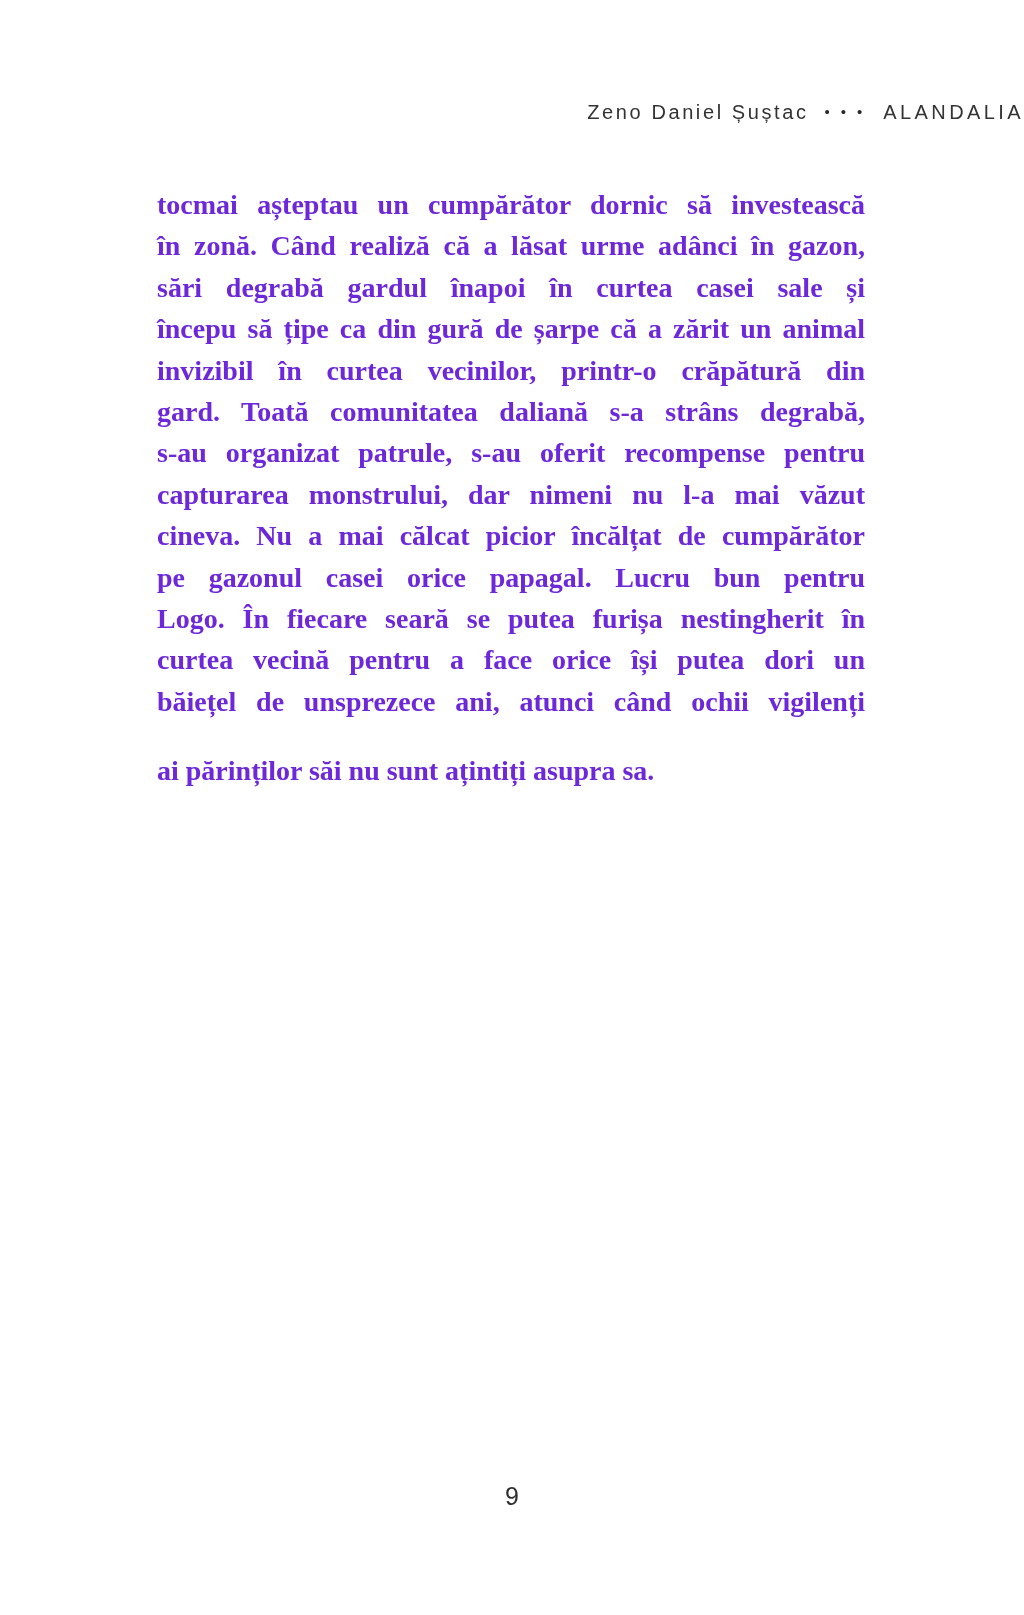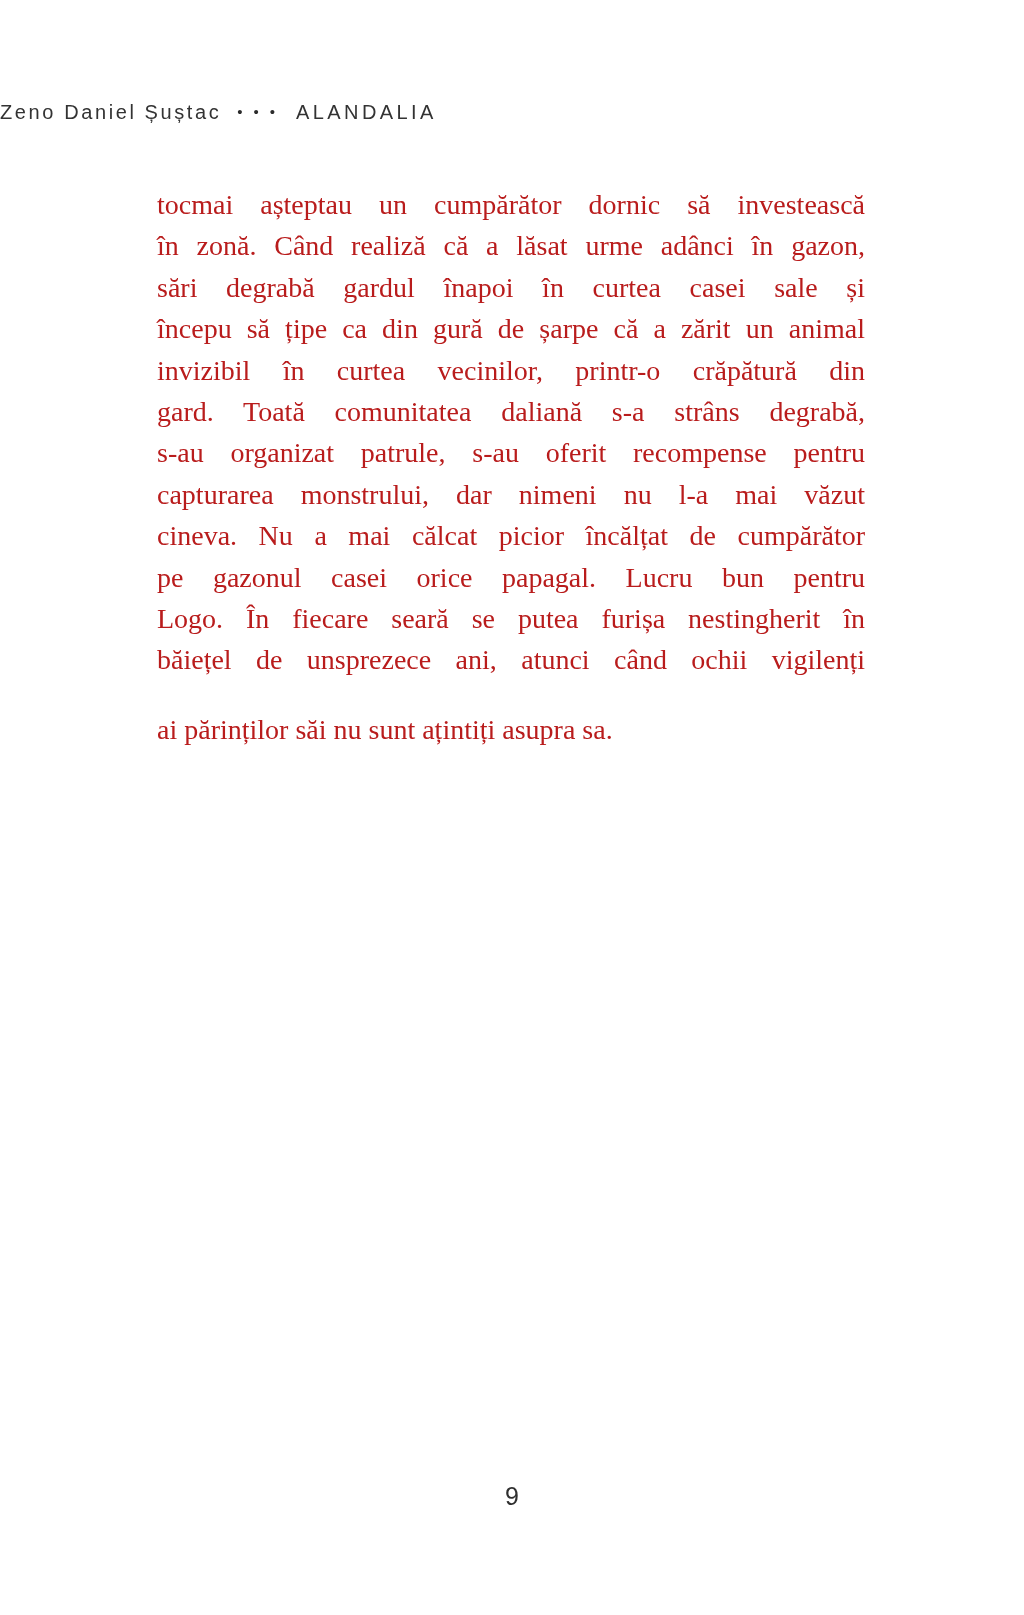--- a/index.html
+++ b/index.html
@@ -14,21 +14,21 @@
     background: #ffffff;
     margin: 0 auto;
     overflow: hidden;
   }
   
   .running-head {
     position: absolute;
     top: 99px;
     left: 0;
     width: 100%;
-    text-align: left;
+    text-align: right;
     font-family: "Liberation Sans", "DejaVu Sans", sans-serif;
     font-weight: 400;
     font-size: 20px;
     line-height: 26px;
     letter-spacing: 2.6px;
     color: #333333;
     white-space: nowrap;
   }
   .running-head .author {
     letter-spacing: 2.6px;
@@ -46,21 +46,22 @@
   }
   
   .text-block {
     position: absolute;
     left: 157px;
     top: 184px;
     width: 708px;
     font-family: "Liberation Serif", "DejaVu Serif", serif;
     font-size: 28px;
     line-height: 41.4px;
-    color: #b91c1c;
+    color: #6d28d9;
+    font-weight: bold;
   }
   .text-block .line {
     text-align: justify;
     text-align-last: justify;
     height: 41.4px;
     overflow: visible;
   }
   .text-block .line:last-child {
     text-align-last: left;
     margin-top: 28px;
@@ -92,20 +93,21 @@
     <div class="line">în zonă. Când realiză că a lăsat urme adânci în gazon,</div>
     <div class="line">sări degrabă gardul înapoi în curtea casei sale și</div>
     <div class="line">începu să țipe ca din gură de șarpe că a zărit un animal</div>
     <div class="line">invizibil în curtea vecinilor, printr-o crăpătură din</div>
     <div class="line">gard. Toată comunitatea daliană s-a strâns degrabă,</div>
     <div class="line">s-au organizat patrule, s-au oferit recompense pentru</div>
     <div class="line">capturarea monstrului, dar nimeni nu l-a mai văzut</div>
     <div class="line">cineva. Nu a mai călcat picior încălțat de cumpărător</div>
     <div class="line">pe gazonul casei orice papagal. Lucru bun pentru</div>
     <div class="line">Logo. În fiecare seară se putea furișa nestingherit în</div>
+    <div class="line">curtea vecină pentru a face orice își putea dori un</div>
     <div class="line">băiețel de unsprezece ani, atunci când ochii vigilenți</div>
     <div class="line">ai părinților săi nu sunt ațintiți asupra sa.</div>
   </main>
 
   <footer class="folio">
     <span>9</span>
   </footer>
 
 </div>
 

